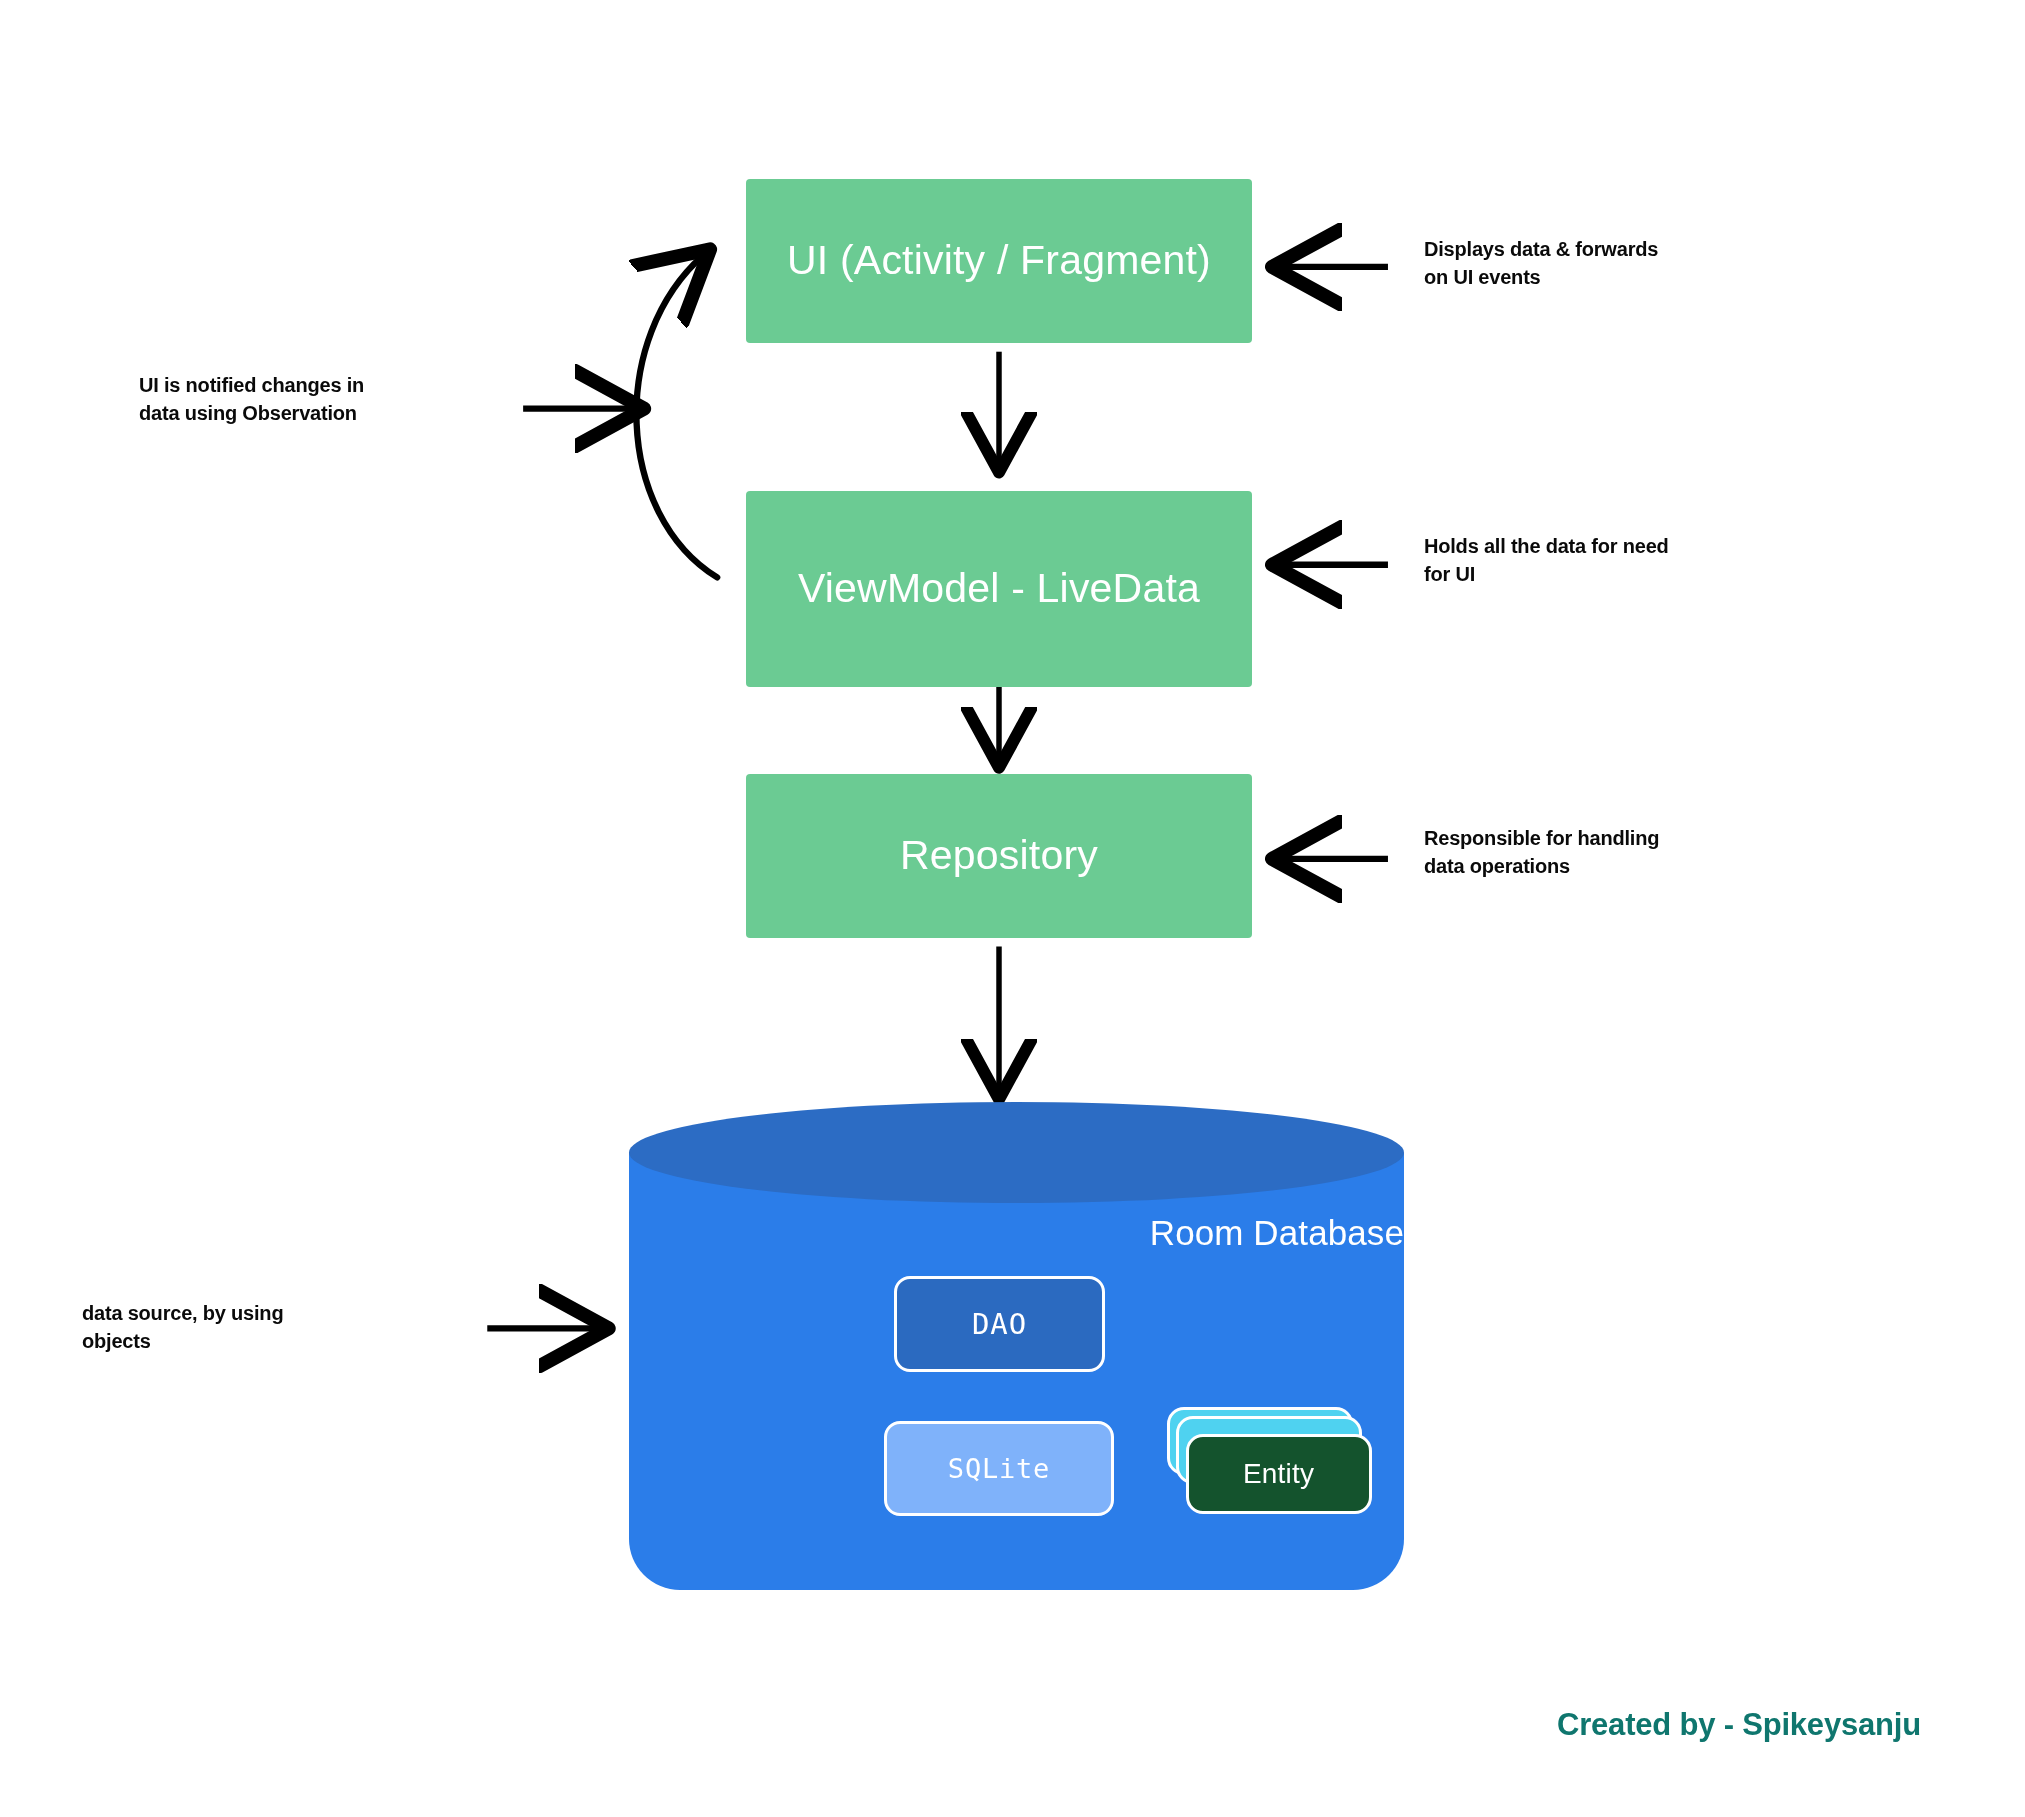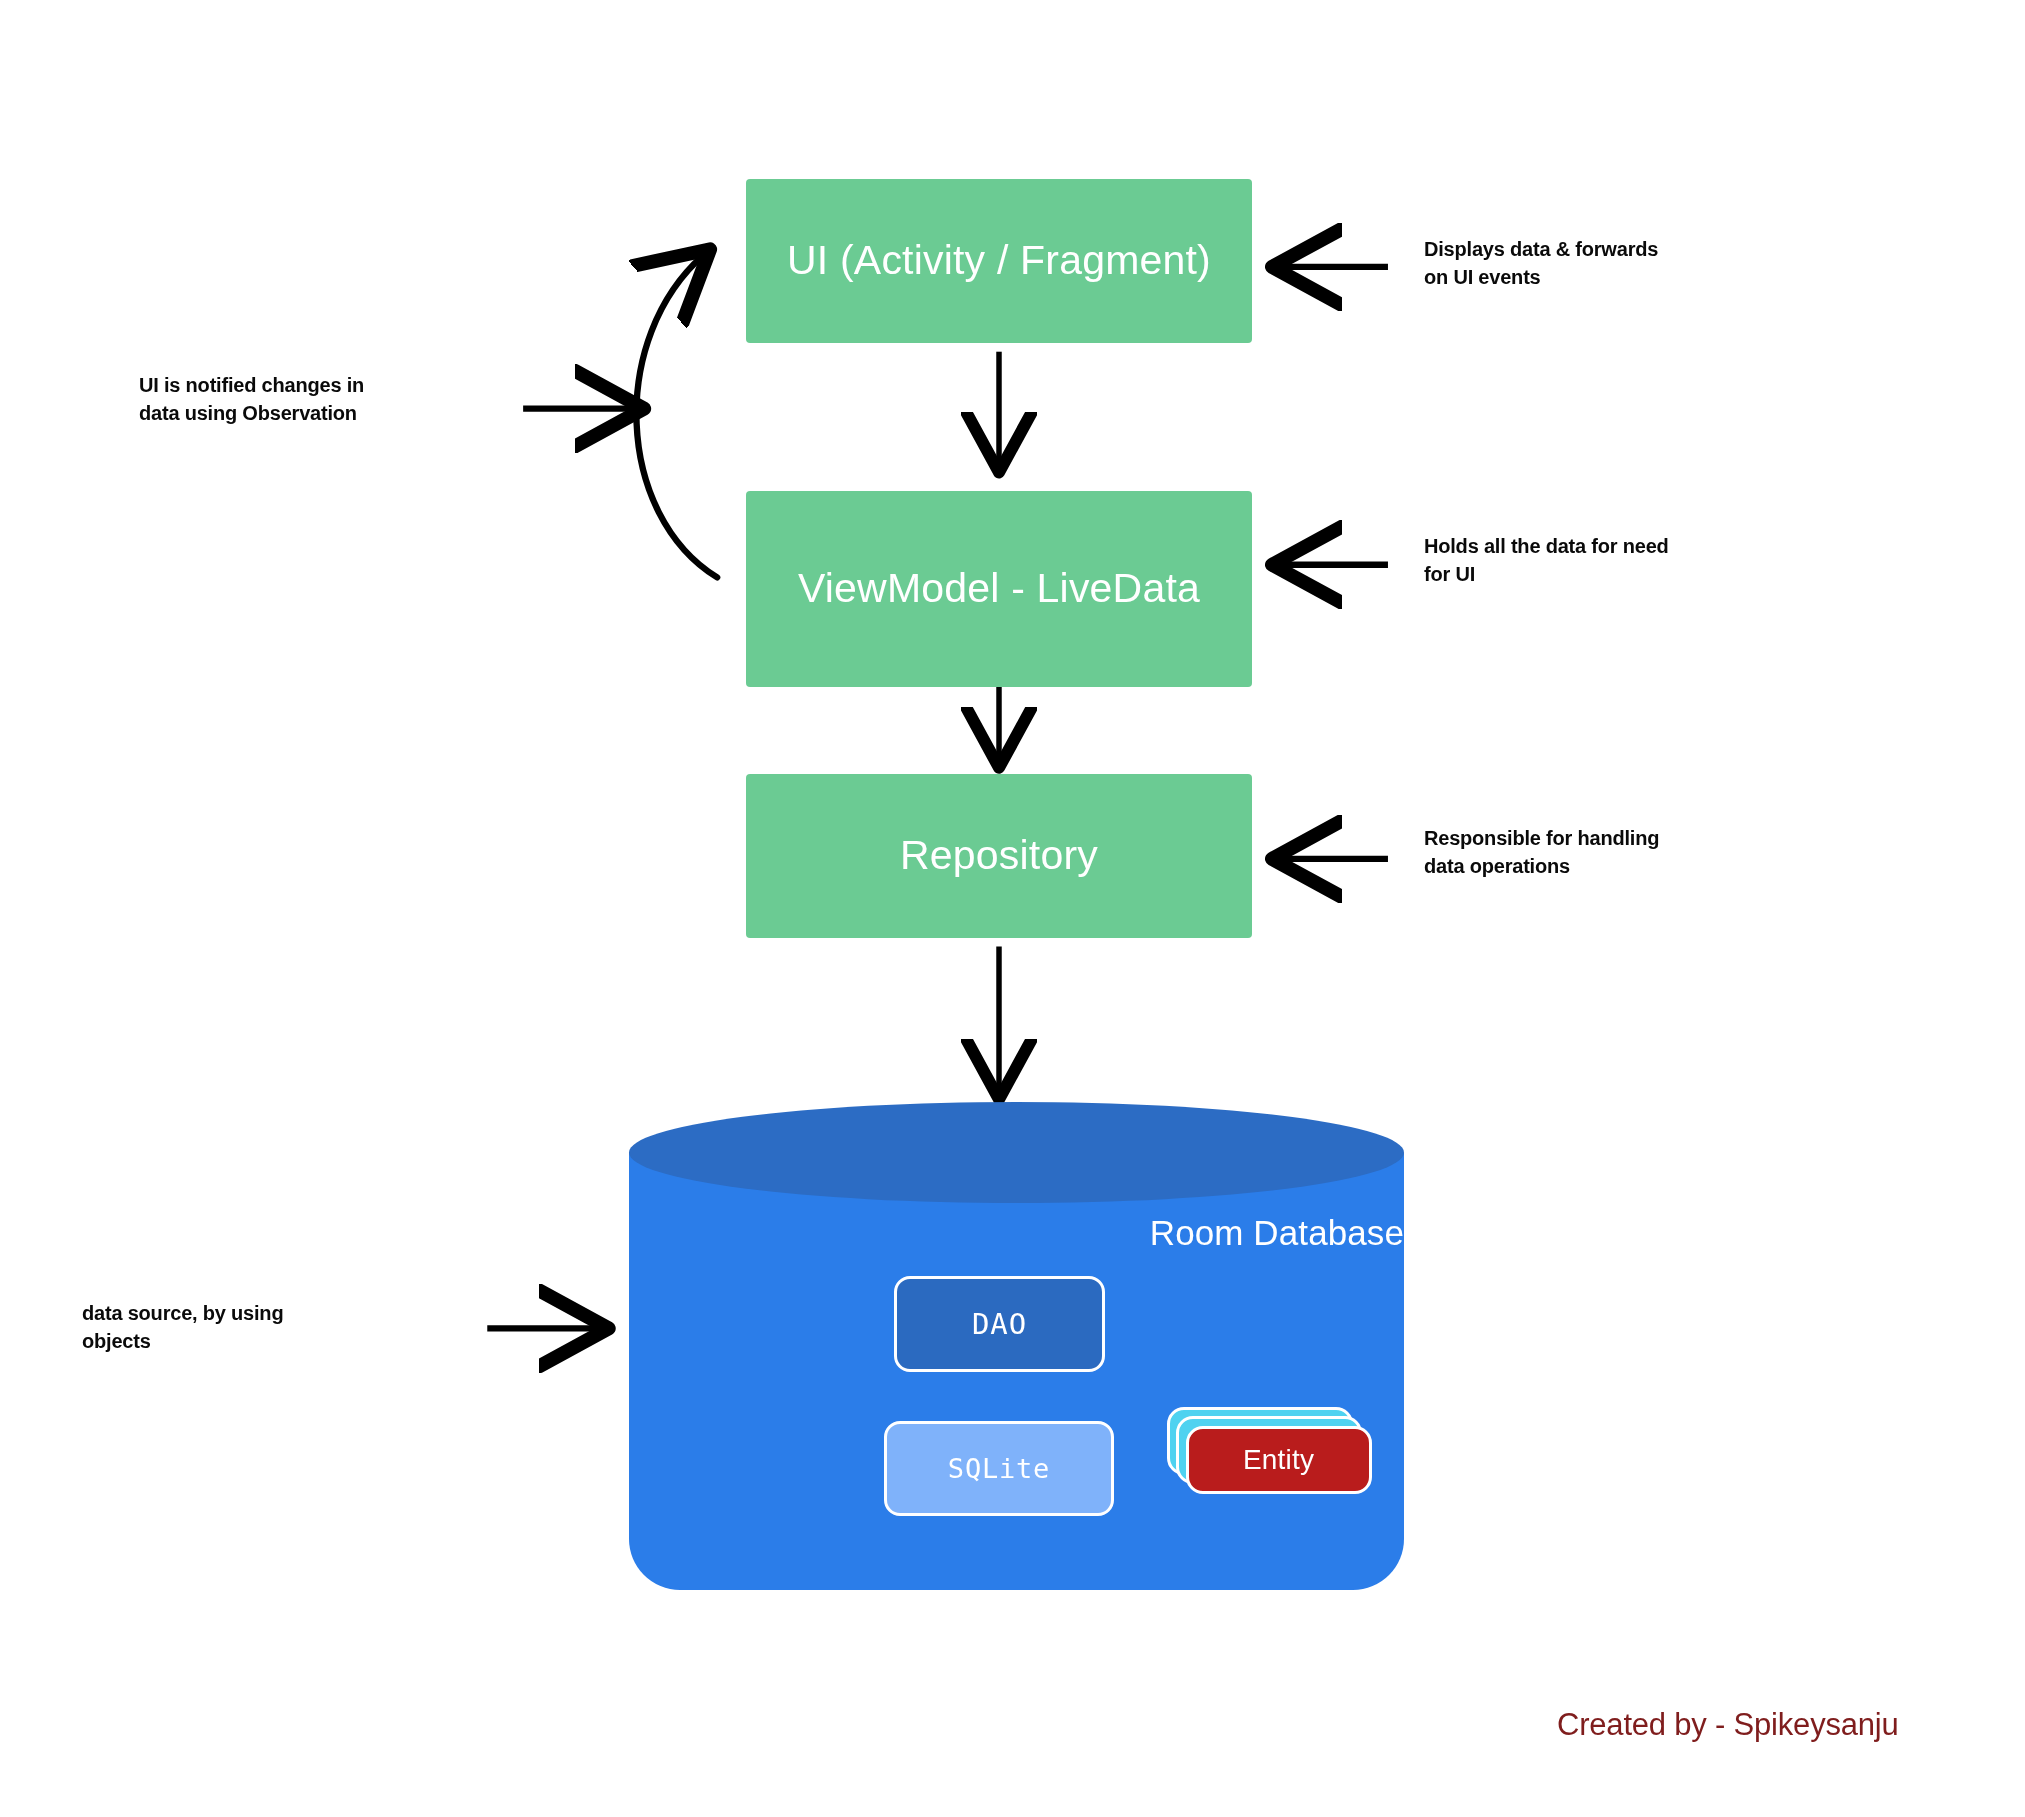--- a/index.html
+++ b/index.html
@@ -117,23 +117,23 @@
     color: #ffffff;
     font-family: "Liberation Sans", sans-serif;
     font-size: 28px;
     font-weight: 400;
     letter-spacing: 0.2px;
     white-space: nowrap;
   }
   
   #credit {
     position: absolute;
-    color: #7f1d1d;
+    color: #0f766e;
     font-size: 31px;
-    font-weight: 400;
+    font-weight: 700;
     letter-spacing: -0.2px;
     white-space: nowrap;
   }
 </style>
 </head>
 <body>
 
 <div id="stage">
 
   <svg id="arrows" viewBox="0 0 4800 4308">
@@ -219,21 +219,21 @@
     <span class="db-label" style="font-size:29px;">DAO</span>
   </div>
 
   <div class="db-box" id="box-sqlite" style="left:884px; top:1421px; width:230px; height:95px; background:#7FB2FA;">
     <span class="db-label" style="font-size:27px;">SQLite</span>
   </div>
 
   <div id="entity-stack" style="left:1167px; top:1407px; width:207px; height:91px;">
     <div class="entity-card back2" style="left:0px; top:0px; width:186px; height:68px; background:#4FD2F0;"></div>
     <div class="entity-card back1" style="left:9.3px; top:9.3px; width:186px; height:68px; background:#4FD2F0;"></div>
-    <div class="entity-card front" style="left:18.6px; top:19px; width:186px; height:68px; background:#b91c1c;">
+    <div class="entity-card front" style="left:18.6px; top:27px; width:186px; height:80px; background:#14532d;">
       <span class="db-label">Entity</span>
     </div>
   </div>
 
   <div id="credit" style="left:1557px; top:1707px;">Created by - Spikeysanju</div>
 
 </div>
 
 
 </body></html>

